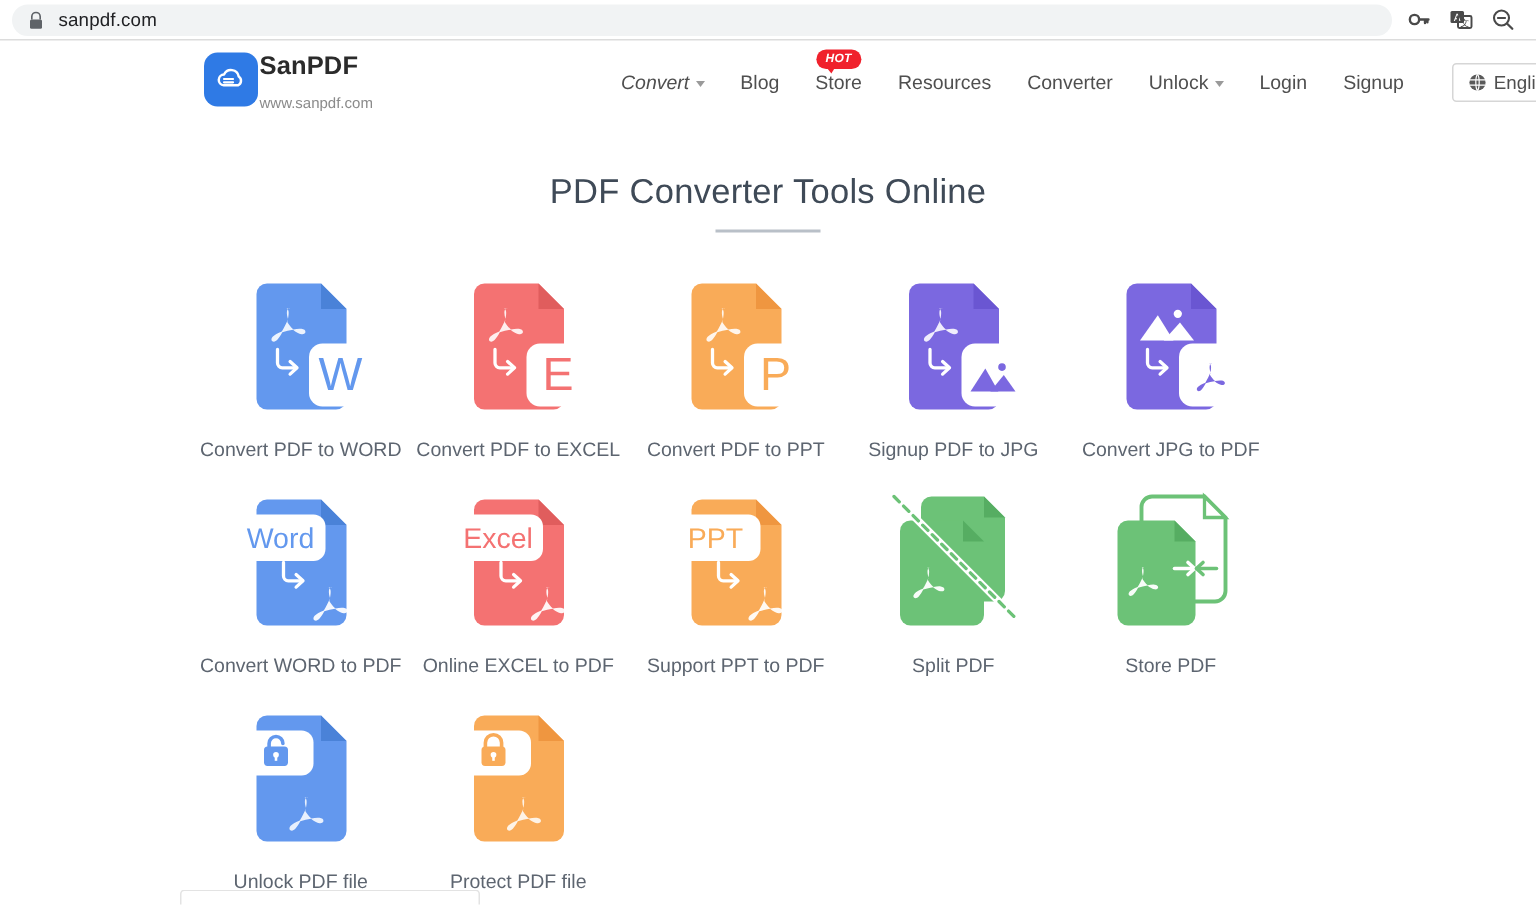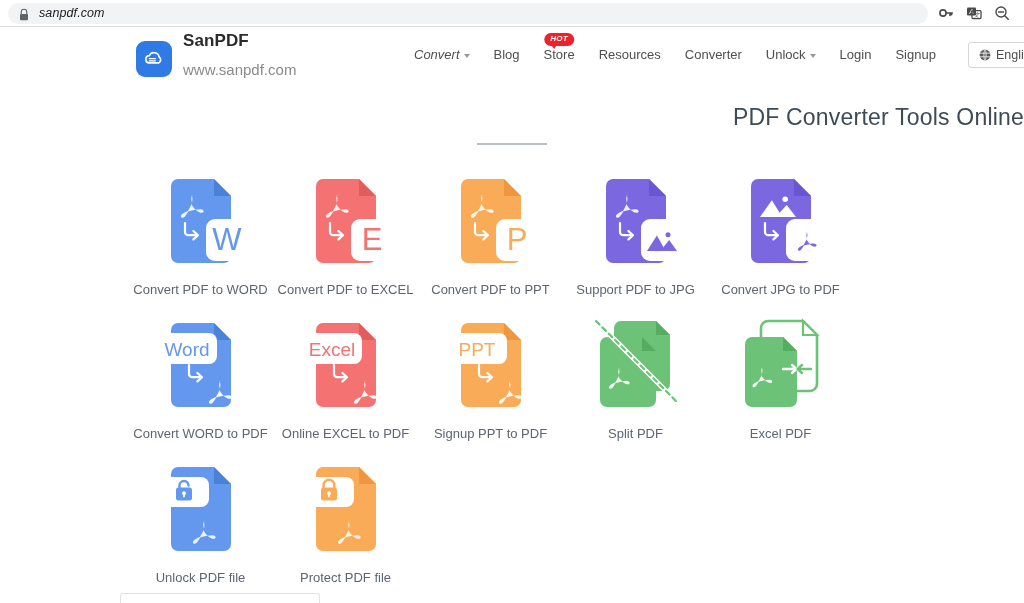--- a/index.html
+++ b/index.html
@@ -14,21 +14,20 @@
 
   
   .browser-bar {
     height:27px;
     background:#ffffff;
     border-bottom:1px solid #dcdcdc;
     display:flex;
     align-items:center;
     padding:0 8px;
     position:relative;
-    font-style:italic;
   }
   .url-pill {
     display:flex; align-items:center;
     height:21px;
     flex:1;
     border-radius:11px;
     padding:0 10px;
     background:#f1f3f4;
     max-width:920px;
   }
@@ -41,33 +40,33 @@
   .bar-actions { display:flex; align-items:center; gap:12px; margin-left:10px; }
   .bar-actions .bicon { width:16px; height:16px; display:block; }
 
   
   .site-header {
     height:55px;
     display:flex; align-items:center;
     padding:0 0 0 136px;
     position:relative;
   }
-  .brand { display:flex; align-items:flex-end; gap:11px; }
+  .brand { display:flex; align-items:flex-start; gap:1px; }
   .brand-logo {
     width:36px; height:36px; border-radius:9px;
     background:#2f7ae5;
     display:flex; align-items:center; justify-content:center;
   }
   .brand-text { line-height:1; }
   .brand-name {
     font-size:17px; font-weight:bold; color:#2b2b2b;
     letter-spacing:0.1px; display:block;
   }
   .brand-url {
-    font-size:15px; color:#8a8a8a; display:block; margin-top:13px;
+    font-size:10px; color:#8a8a8a; display:block; margin-top:13px;
   }
 
   .nav {
     position:absolute; left:414px; top:0;
     height:55px; display:flex; align-items:center; gap:0;
   }
   .nav-item {
     font-size:13px; color:#4f4f4f;
     padding:0 12px;
     position:relative;
@@ -113,21 +112,21 @@
     padding:5px 10px;
     font-size:12.5px;
     color:#4f4f4f;
     margin-left:20px;
     background:#fff;
     cursor:pointer;
   }
   .globe { width:12px; height:12px; display:block; }
 
   
-  .page-title-wrap { text-align:right; margin-top:22px; }
+  .page-title-wrap { text-align:center; margin-top:32px; }
   .page-title {
     font-size:23px; color:#3f4a57; font-weight:normal;
     letter-spacing:0.2px; margin:0;
   }
   .title-rule {
     width:70px; height:2px; background:#b9c0c8;
     margin:12px auto 0;
   }
 
   
@@ -314,21 +313,21 @@
           </g>
           <path d="M34 52 v9 a3.2 3.2 0 0 0 3.2 3.2 h7.6" fill="none" stroke="#ffffff" stroke-width="2.2" stroke-linecap="round"></path>
           <path d="M42.4 60 l4.6 4.2 -4.6 4.2" fill="none" stroke="#ffffff" stroke-width="2.2" stroke-linecap="round" stroke-linejoin="round"></path>
           <rect x="55" y="48" width="42" height="42" rx="9" fill="#ffffff"></rect>
           <g transform="translate(61,58)">
             <circle cx="21" cy="5.720000000000001" r="2.5300000000000002" fill="#7b68e0"></circle>
             <path d="M0 22 L9.9 6.6 L18.6 22 Z" fill="#7b68e0"></path>
             <path d="M13.2 22 L22.2 11 L30 22 Z" fill="#7b68e0"></path>
           </g>
         </svg></span>
-      <span class="tool-label">Support PDF to JPG</span>
+      <span class="tool-label">Signup PDF to JPG</span>
     </a>
     <a class="tool">
       <span class="tool-icon"><svg viewBox="0 0 100 100" width="100" height="100">
           <path d="M27 8 h36 l17 17 v60 a7 7 0 0 1 -7 7 h-46 a7 7 0 0 1 -7 -7 v-70 a7 7 0 0 1 7 -7 z" fill="#7b68e0"></path>
           <path d="M63 8 l17 17 h-17 z" fill="#6a56d2"></path>
           <g transform="translate(29,22)">
             <circle cx="25.2" cy="6.24" r="2.7600000000000002" fill="#ffffff"></circle>
             <path d="M0 24 L11.88 7.199999999999999 L22.32 24 Z" fill="#ffffff"></path>
             <path d="M15.84 24 L26.64 12 L36 24 Z" fill="#ffffff"></path>
           </g>
@@ -374,21 +373,21 @@
           <path d="M27 8 h36 l17 17 v60 a7 7 0 0 1 -7 7 h-46 a7 7 0 0 1 -7 -7 v-70 a7 7 0 0 1 7 -7 z" fill="#f9ab58"></path>
           <path d="M63 8 l17 17 h-17 z" fill="#ef9640"></path>
           <path d="M38 50 v9 a3.2 3.2 0 0 0 3.2 3.2 h7.6" fill="none" stroke="#ffffff" stroke-width="2.2" stroke-linecap="round"></path>
           <path d="M46.4 58 l4.6 4.2 -4.6 4.2" fill="none" stroke="#ffffff" stroke-width="2.2" stroke-linecap="round" stroke-linejoin="round"></path>
           <g transform="translate(46,54) scale(1.15)" opacity="0.92">
             <path fill="#ffffff" d="M21.1 11.0c-0.8-0.3-1.5 0.5-1.7 1.6-0.2 1.3 0.1 2.9 0.6 4.5-0.9 2.4-2.2 5-3.6 7.2-2.3 0.9-4.3 2.0-5.3 3.1-0.9 1.0-0.9 2.1-0.2 2.6 0.8 0.6 2.0 0.2 2.9-0.8 0.9-1.0 2.0-2.7 2.9-4.4 2.0-0.7 4.2-1.2 6.2-1.5 1.7 1.4 3.5 2.4 4.9 2.6 1.3 0.2 2.2-0.3 2.3-1.2 0.1-1.0-0.8-1.7-2.3-1.9-1.2-0.2-2.9 0-4.6 0.4-1.4-1.2-2.7-2.8-3.6-4.4 0.5-1.9 0.8-3.9 0.8-5.3 0-1.3-0.4-2.2-1.3-2.5z"></path>
           </g>
           <rect x="6" y="18" width="60" height="31" rx="8" fill="#ffffff"></rect>
           <text x="36" y="40.5" font-size="19" fill="#f9ab58" text-anchor="middle" font-family="Liberation Sans, sans-serif">PPT</text>
         </svg></span>
-      <span class="tool-label">Signup PPT to PDF</span>
+      <span class="tool-label">Support PPT to PDF</span>
     </a>
     <a class="tool">
       <span class="tool-icon"><svg viewBox="0 0 100 100" width="100" height="100">
           <path d="M35 6 h35 l14 14 v49 a7 7 0 0 1 -7 7 h-42 a7 7 0 0 1 -7 -7 v-56 a7 7 0 0 1 7 -7 z" fill="#6cc277"></path>
           <path d="M70 6 l14 14 h-14 z" fill="#56ad62"></path>
           <path d="M21 22 h35 l14 14 v49 a7 7 0 0 1 -7 7 h-42 a7 7 0 0 1 -7 -7 v-56 a7 7 0 0 1 7 -7 z" fill="#6cc277"></path>
           <path d="M56 22 l14 14 h-14 z" fill="#56ad62"></path>
           <g transform="translate(12,42) scale(1.05)" opacity="0.95">
             <path fill="#ffffff" d="M21.1 11.0c-0.8-0.3-1.5 0.5-1.7 1.6-0.2 1.3 0.1 2.9 0.6 4.5-0.9 2.4-2.2 5-3.6 7.2-2.3 0.9-4.3 2.0-5.3 3.1-0.9 1.0-0.9 2.1-0.2 2.6 0.8 0.6 2.0 0.2 2.9-0.8 0.9-1.0 2.0-2.7 2.9-4.4 2.0-0.7 4.2-1.2 6.2-1.5 1.7 1.4 3.5 2.4 4.9 2.6 1.3 0.2 2.2-0.3 2.3-1.2 0.1-1.0-0.8-1.7-2.3-1.9-1.2-0.2-2.9 0-4.6 0.4-1.4-1.2-2.7-2.8-3.6-4.4 0.5-1.9 0.8-3.9 0.8-5.3 0-1.3-0.4-2.2-1.3-2.5z"></path>
           </g>
@@ -404,21 +403,21 @@
           <path d="M21 22 h31 l14 14 v49 a7 7 0 0 1 -7 7 h-38 a7 7 0 0 1 -7 -7 v-56 a7 7 0 0 1 7 -7 z" fill="#6cc277"></path>
           <path d="M52 22 l14 14 h-14 z" fill="#56ad62"></path>
           <g transform="translate(11,42) scale(1)" opacity="0.95">
             <path fill="#ffffff" d="M21.1 11.0c-0.8-0.3-1.5 0.5-1.7 1.6-0.2 1.3 0.1 2.9 0.6 4.5-0.9 2.4-2.2 5-3.6 7.2-2.3 0.9-4.3 2.0-5.3 3.1-0.9 1.0-0.9 2.1-0.2 2.6 0.8 0.6 2.0 0.2 2.9-0.8 0.9-1.0 2.0-2.7 2.9-4.4 2.0-0.7 4.2-1.2 6.2-1.5 1.7 1.4 3.5 2.4 4.9 2.6 1.3 0.2 2.2-0.3 2.3-1.2 0.1-1.0-0.8-1.7-2.3-1.9-1.2-0.2-2.9 0-4.6 0.4-1.4-1.2-2.7-2.8-3.6-4.4 0.5-1.9 0.8-3.9 0.8-5.3 0-1.3-0.4-2.2-1.3-2.5z"></path>
           </g>
           <path d="M52 54 h13" stroke="#ffffff" stroke-width="2.4" stroke-linecap="round"></path>
           <path d="M61 50 l4.4 4 -4.4 4" fill="none" stroke="#ffffff" stroke-width="2.4" stroke-linecap="round" stroke-linejoin="round"></path>
           <path d="M80 54 h-13" stroke="#6cc277" stroke-width="2.4" stroke-linecap="round"></path>
           <path d="M71 50 l-4.4 4 4.4 4" fill="none" stroke="#6cc277" stroke-width="2.4" stroke-linecap="round" stroke-linejoin="round"></path>
         </svg></span>
-      <span class="tool-label">Excel PDF</span>
+      <span class="tool-label">Store PDF</span>
     </a>
     <a class="tool">
       <span class="tool-icon"><svg viewBox="0 0 100 100" width="100" height="100">
           <path d="M27 8 h36 l17 17 v60 a7 7 0 0 1 -7 7 h-46 a7 7 0 0 1 -7 -7 v-70 a7 7 0 0 1 7 -7 z" fill="#6398ee"></path>
           <path d="M63 8 l17 17 h-17 z" fill="#4a82d8"></path>
           <g transform="translate(30,50) scale(1.15)" opacity="0.85">
             <path fill="#ffffff" d="M21.1 11.0c-0.8-0.3-1.5 0.5-1.7 1.6-0.2 1.3 0.1 2.9 0.6 4.5-0.9 2.4-2.2 5-3.6 7.2-2.3 0.9-4.3 2.0-5.3 3.1-0.9 1.0-0.9 2.1-0.2 2.6 0.8 0.6 2.0 0.2 2.9-0.8 0.9-1.0 2.0-2.7 2.9-4.4 2.0-0.7 4.2-1.2 6.2-1.5 1.7 1.4 3.5 2.4 4.9 2.6 1.3 0.2 2.2-0.3 2.3-1.2 0.1-1.0-0.8-1.7-2.3-1.9-1.2-0.2-2.9 0-4.6 0.4-1.4-1.2-2.7-2.8-3.6-4.4 0.5-1.9 0.8-3.9 0.8-5.3 0-1.3-0.4-2.2-1.3-2.5z"></path>
           </g>
           <rect x="8" y="18" width="50" height="30" rx="8" fill="#ffffff"></rect>
           <path d="M28.4 28.8 v-2.2 a4.6 4.6 0 0 1 9.2 0" fill="none" stroke="#6398ee" stroke-width="2.4" stroke-linecap="round"></path>

